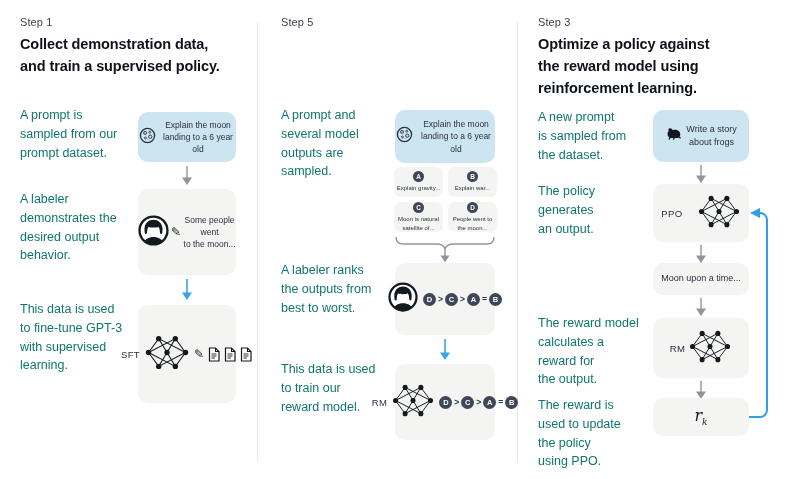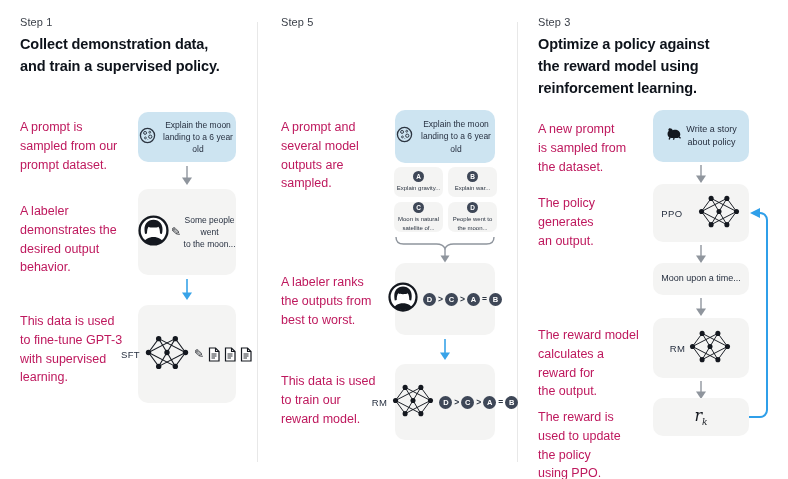--- a/index.html
+++ b/index.html
@@ -3,21 +3,21 @@
 <meta charset="utf-8">
 <style>
   html,body{margin:0;padding:0;background:#fff;}
   .canvas{position:relative;width:788px;height:479px;background:#ffffff;
     font-family:"Liberation Sans",sans-serif;overflow:hidden;}
   .abs{position:absolute;}
   .divider{position:absolute;top:22px;height:440px;width:1px;background:#e8e8e8;}
   .col-label{font-size:11px;color:#3c414a;letter-spacing:.1px;}
   .col-heading{font-size:14.5px;font-weight:bold;color:#0e131b;line-height:1.5;
     white-space:pre-line;letter-spacing:-.1px;}
-  .caption{font-size:12.5px;color:#be185d;line-height:1.5;white-space:pre-line;margin-top:12px;}
+  .caption{font-size:12.5px;color:#0f766e;line-height:1.5;white-space:pre-line;}
   .card{position:absolute;border-radius:10px;display:flex;flex-direction:row;
     align-items:center;justify-content:center;}
   .card-blue{background:#cde4f1;}
   .card-gray{background:#f4f4f3;}
   .card-caption{font-size:8.5px;color:#273040;line-height:1.45;text-align:center;
     white-space:pre-line;}
   .card-title{font-size:9.5px;color:#273040;letter-spacing:.4px;}
   .pencil{font-size:12px;color:#14181f;line-height:1;}
   .mini-card{position:absolute;width:49px;height:30px;background:#f4f4f3;border-radius:7px;
     display:flex;flex-direction:column;align-items:center;justify-content:center;gap:2px;}
@@ -301,21 +301,21 @@
 the policy
 using PPO.</div>
 
   <div class="card card-blue" style="left:653px;top:110px;width:96px;height:52px;gap:4px;">
     <span>
       <svg width="17" height="14" viewBox="0 0 20 16">
         <path transform="translate(20,0) scale(-1,1)" d="M14.2 1.2c1 0 1.9.8 1.9 1.8 0 .5-.2 1-.6 1.3.9.9 1.5 2.2 1.5 3.6 0 1.6-.8 3-2 3.9l.9 2.3-1.5.6-1-2.3c-.6.2-1.2.3-1.9.3h-1.3l.6 2h-1.6l-.6-2H6.3c-.9 0-1.7-.2-2.4-.6l-1.7 1.5-1-1.2 1.6-1.4C2.3 10.2 2 9.3 2 8.4 2 5.4 4.8 3 8.2 3c.9 0 1.8.2 2.6.5.6-1.4 1.9-2.3 3.4-2.3z" fill="#14181f"></path>
       </svg>
     </span>
     <div class="card-caption" style="font-size:9px;">Write a story
-about policy</div>
+about frogs</div>
   </div>
 
   <div class="abs" style="left:694px;top:165px;">
     <svg width="14" height="19">
         <line x1="7" y1="0" x2="7" y2="11" stroke="#979ca4" stroke-width="1.5"></line>
         <polygon points="2,10.5 12,10.5 7,18" fill="#8f959d"></polygon>
       </svg>
   </div>
 
   <div class="card card-gray" style="left:653px;top:184px;width:96px;height:58px;gap:14px;">

